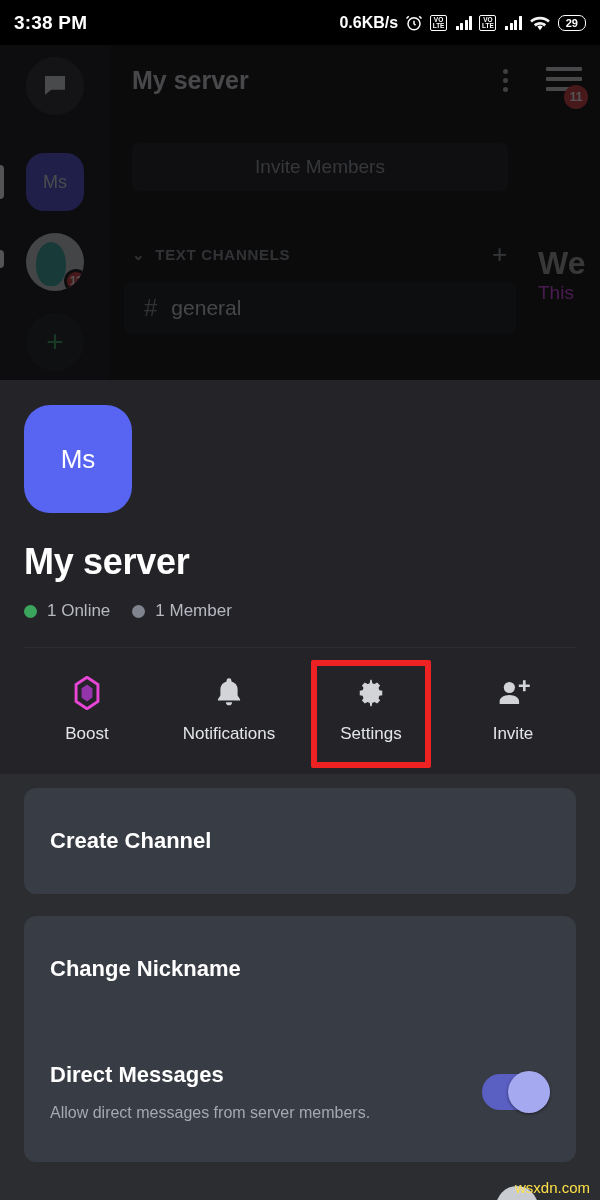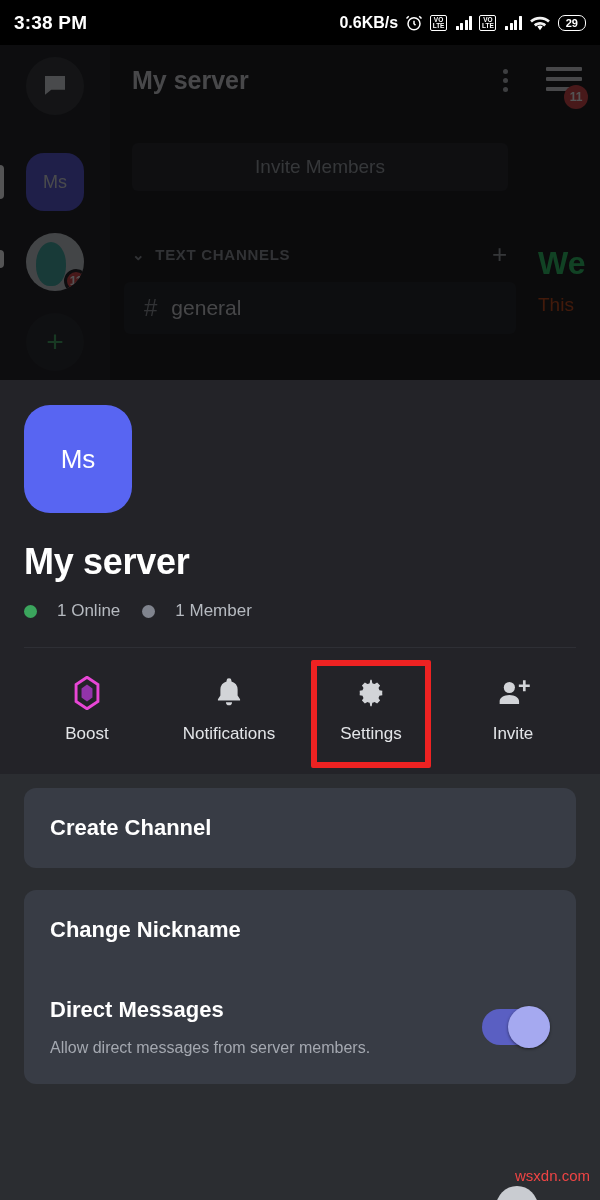--- a/index.html
+++ b/index.html
@@ -115,22 +115,22 @@
     margin:12px 14px 0; height:52px; border-radius:6px;
     background:#17181c; display:flex; align-items:center; gap:14px;
     padding:0 20px; font-size:21px; color:#cfd2d6;
   }
   .cp-chan .hash { font-size:24px; color:#8b9096; }
 
   .rightpane {
     position:absolute; left:530px; top:0; width:70px; height:100%;
     background:#0e0e10; padding:200px 0 0 8px;
   }
-  .rp-we { font-size:32px; font-weight:bold; color:#22c55e; }
-  .rp-this { font-size:19px; color:#c2410c; margin-top:12px; }
+  .rp-we { font-size:32px; font-weight:bold; color:#a3a3a3; }
+  .rp-this { font-size:19px; color:#d946ef; margin-top:0; }
 
   .burger { position:absolute; right:18px; top:22px; }
   .burger i { display:block; width:36px; height:4px; background:#d6d8dc; margin-bottom:6px; border-radius:1px; }
   .burger-badge {
     position:absolute; right:-6px; bottom:-12px;
     background:#d83c3e; color:#fff;
     min-width:24px; height:24px; border-radius:12px;
     font-size:12px; font-weight:bold;
     display:flex; align-items:center; justify-content:center;
   }
@@ -148,21 +148,21 @@
     display:flex; align-items:center; justify-content:center;
     font-size:26px; color:#fff; font-weight:400;
   }
   .server-name {
     font-size:36px; font-weight:bold; color:#fff;
     margin-top:28px; letter-spacing:-.3px;
   }
   .server-meta {
     display:flex; align-items:center; gap:22px; margin-top:18px;
   }
-  .meta-item { display:flex; align-items:center; gap:20px; font-size:17px; color:#b6bac0; }
+  .meta-item { display:flex; align-items:center; gap:10px; font-size:17px; color:#b6bac0; }
   .meta-dot { width:13px; height:13px; border-radius:50%; display:block; }
 
   .divider { height:1px; background:#2e2f35; margin-top:26px; }
 
   
   .actions {
     display:flex; padding:18px 16px 20px;
   }
   .action {
     flex:1; display:flex; flex-direction:column;
@@ -178,21 +178,21 @@
     border:6px solid #ee2222; border-radius:2px;
     pointer-events:none;
   }
 
   .sheet-body { background:#2b2d31; padding:14px 0 0; height:430px; }
   .card {
     background:#383c45; border-radius:12px;
     margin:0 24px 22px;
   }
   .row {
-    padding:27px 26px; display:flex; align-items:center; gap:14px;
+    padding:40px 26px; display:flex; align-items:center; gap:14px;
   }
   .row-text { flex:1; }
   .row-title { font-size:22px; font-weight:bold; color:#fff; }
   .row-sub { font-size:16px; color:#a4a8b0; margin-top:16px; }
   .toggle {
     width:68px; height:36px; border-radius:18px;
     background:#5a5fc2; position:relative; flex:none;
   }
   .toggle .knob {
     position:absolute; right:0; top:-3px;
@@ -203,22 +203,22 @@
   .partial-toggle {
     position:absolute; left:488px; top:1186px;
     width:56px; height:28px; z-index:25;
   }
   .partial-toggle .knob2 {
     width:42px; height:42px; border-radius:50%;
     background:#c9ccd1; margin-left:8px;
   }
 
   .watermark {
-    position:absolute; right:10px; bottom:16px;
-    font-size:15px; color:#ef4444; z-index:30;
+    position:absolute; right:10px; bottom:4px;
+    font-size:15px; color:#fde047; z-index:30;
   }
 </style>
 </head>
 <body>
 
 <div class="statusbar">
   <div class="sb-time">3:38 PM</div>
   <div class="sb-right">
     <div class="sb-net">0.6KB/s</div>
     <div class="sb-ico">

